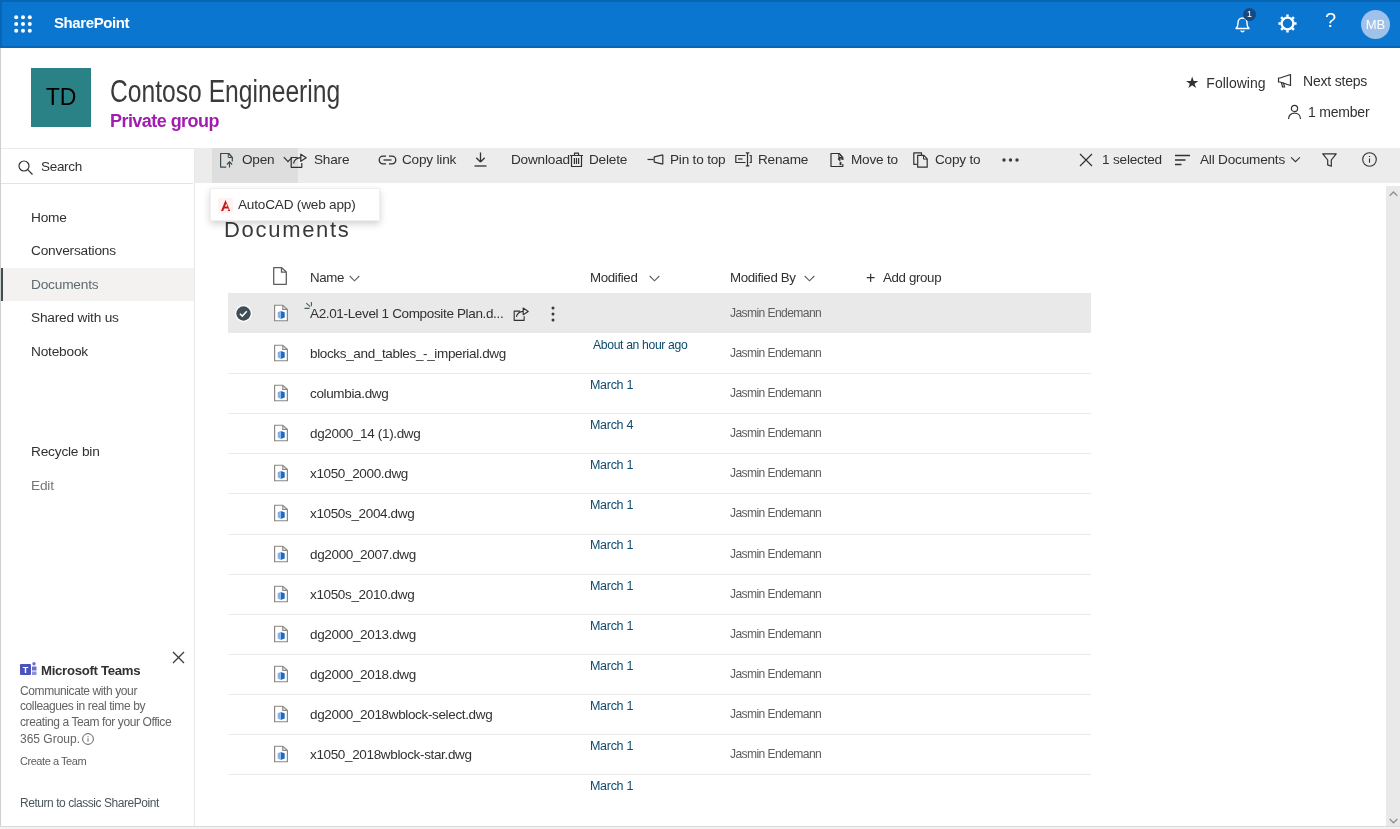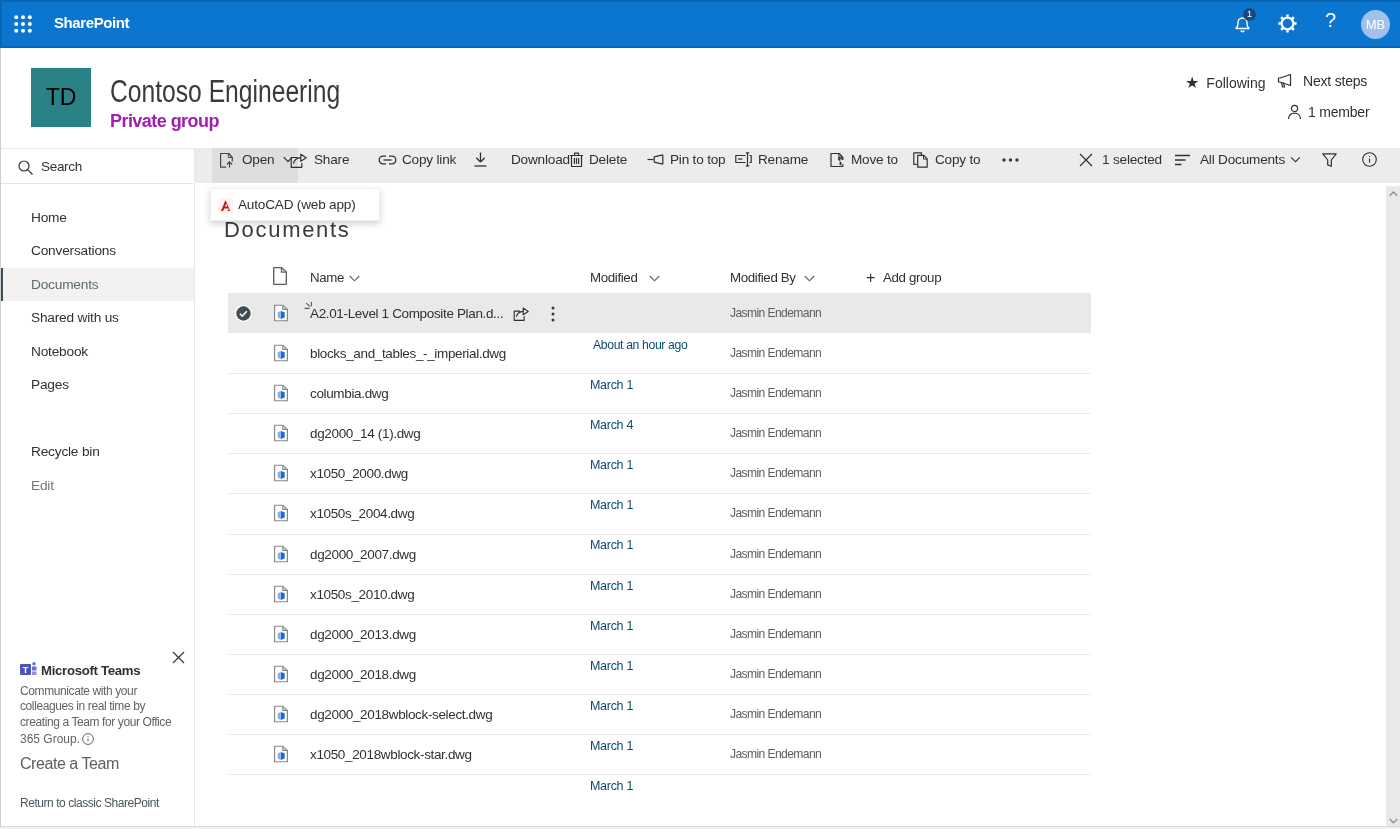--- a/index.html
+++ b/index.html
@@ -124,21 +124,20 @@
       <circle cx="7" cy="7" r="5"></circle>
         <path d="M10.7 10.7 L15.5 15.5"></path>
     </svg>
     <span>Search</span>
   </div>
   <div class="nav" style="top:52px;">Home</div>
   <div class="nav" style="top:85px;">Conversations</div>
   <div class="nav sel" style="top:119px;">Documents</div>
   <div class="nav" style="top:152px;">Shared with us</div>
   <div class="nav" style="top:186px;">Notebook</div>
-  <div class="nav" style="top:219px;">Pages</div>
   <div class="nav" style="top:286px;">Recycle bin</div>
   <div class="nav dim" style="top:320px;">Edit</div>
 </div>
 
 <div class="abs" id="toolbar">
   <div class="abs" style="left:16.5px;top:0;width:86px;height:35px;background:#dedede;"></div>
   <div class="cmd" style="left:24px;">
     <svg width="15" height="16" viewBox="0 0 15 16" fill="none" stroke="#3b4a51" stroke-width="1.2">
       <path d="M10.2 2.5 l3 3" stroke-width="1"></path>
       <path d="M13.3 9.5 V5.4 L9.9 1.5 H1.6 v13.6 h5.6" stroke-linejoin="round"></path>
@@ -465,18 +464,18 @@
     <rect x="12" y="9.5" width="4.5" height="3.5" fill="#8b90d8"></rect>
     <circle cx="14" cy="1.8" r="1.7" fill="#6a70c9"></circle>
   </svg>
   <div class="abs" style="left:41px;top:663px;font-size:13.2px;letter-spacing:-0.3px;font-weight:bold;color:#323130;">Microsoft Teams</div>
   <div class="abs" style="left:20px;top:684px;width:155px;white-space:normal !important;font-size:12px;letter-spacing:-0.4px;line-height:15.4px;color:#636363;">Communicate with your colleagues in real time by creating a Team for your Office</div>
   <div class="abs" style="left:20px;top:732px;font-size:12px;color:#636363;">365 Group.</div>
   <svg class="abs" style="left:82px;top:733px;" width="12" height="12" viewBox="0 0 12 12" fill="none" stroke="#636363" stroke-width="1">
     <circle cx="6" cy="6" r="5.4"></circle>
       <path d="M6 5.3 v3.2 M6 3.2 v1"></path>
   </svg>
-  <div class="abs" style="left:20px;top:755px;font-size:16px;letter-spacing:-0.45px;color:#5e5e5e;">Create a Team</div>
+  <div class="abs" style="left:20px;top:755px;font-size:11px;letter-spacing:-0.45px;color:#5e5e5e;">Create a Team</div>
   <div class="abs" style="left:20px;top:796px;font-size:12px;letter-spacing:-0.45px;color:#4a565c;">Return to classic SharePoint</div>
 </div>
 
 <div class="abs" id="leftedge"></div>
 <div class="abs" id="bottomstrip"></div>
 
 </body></html>

